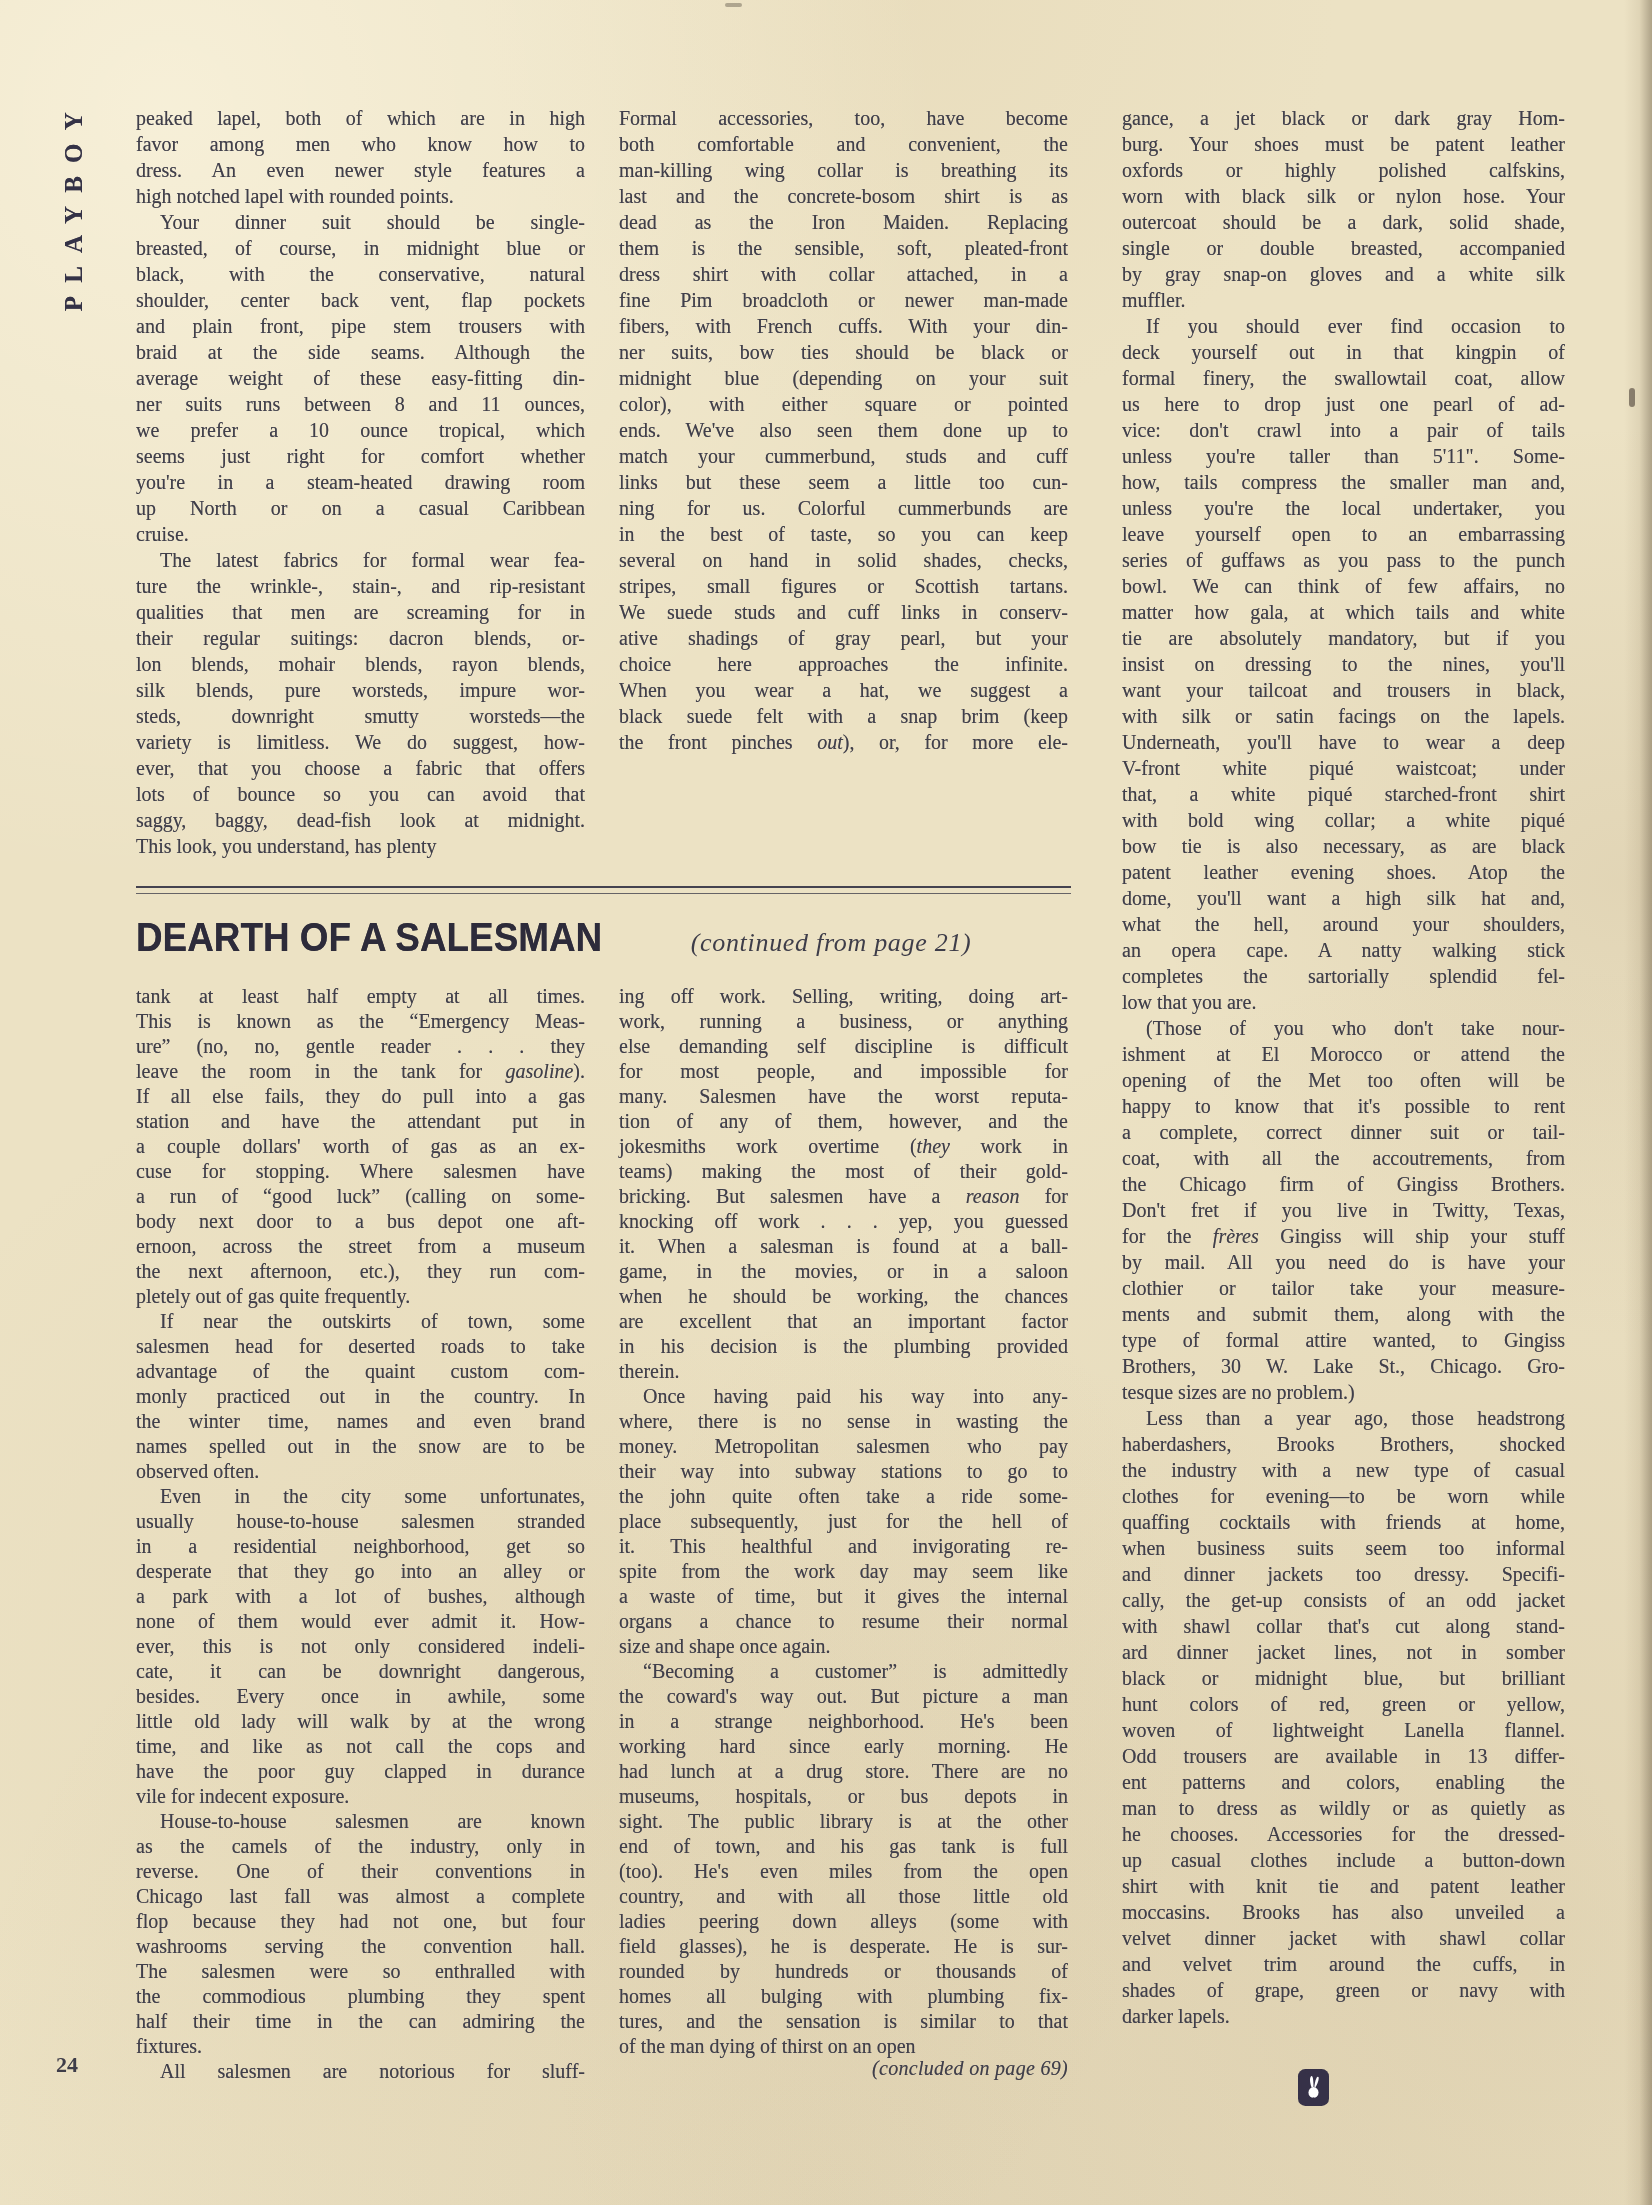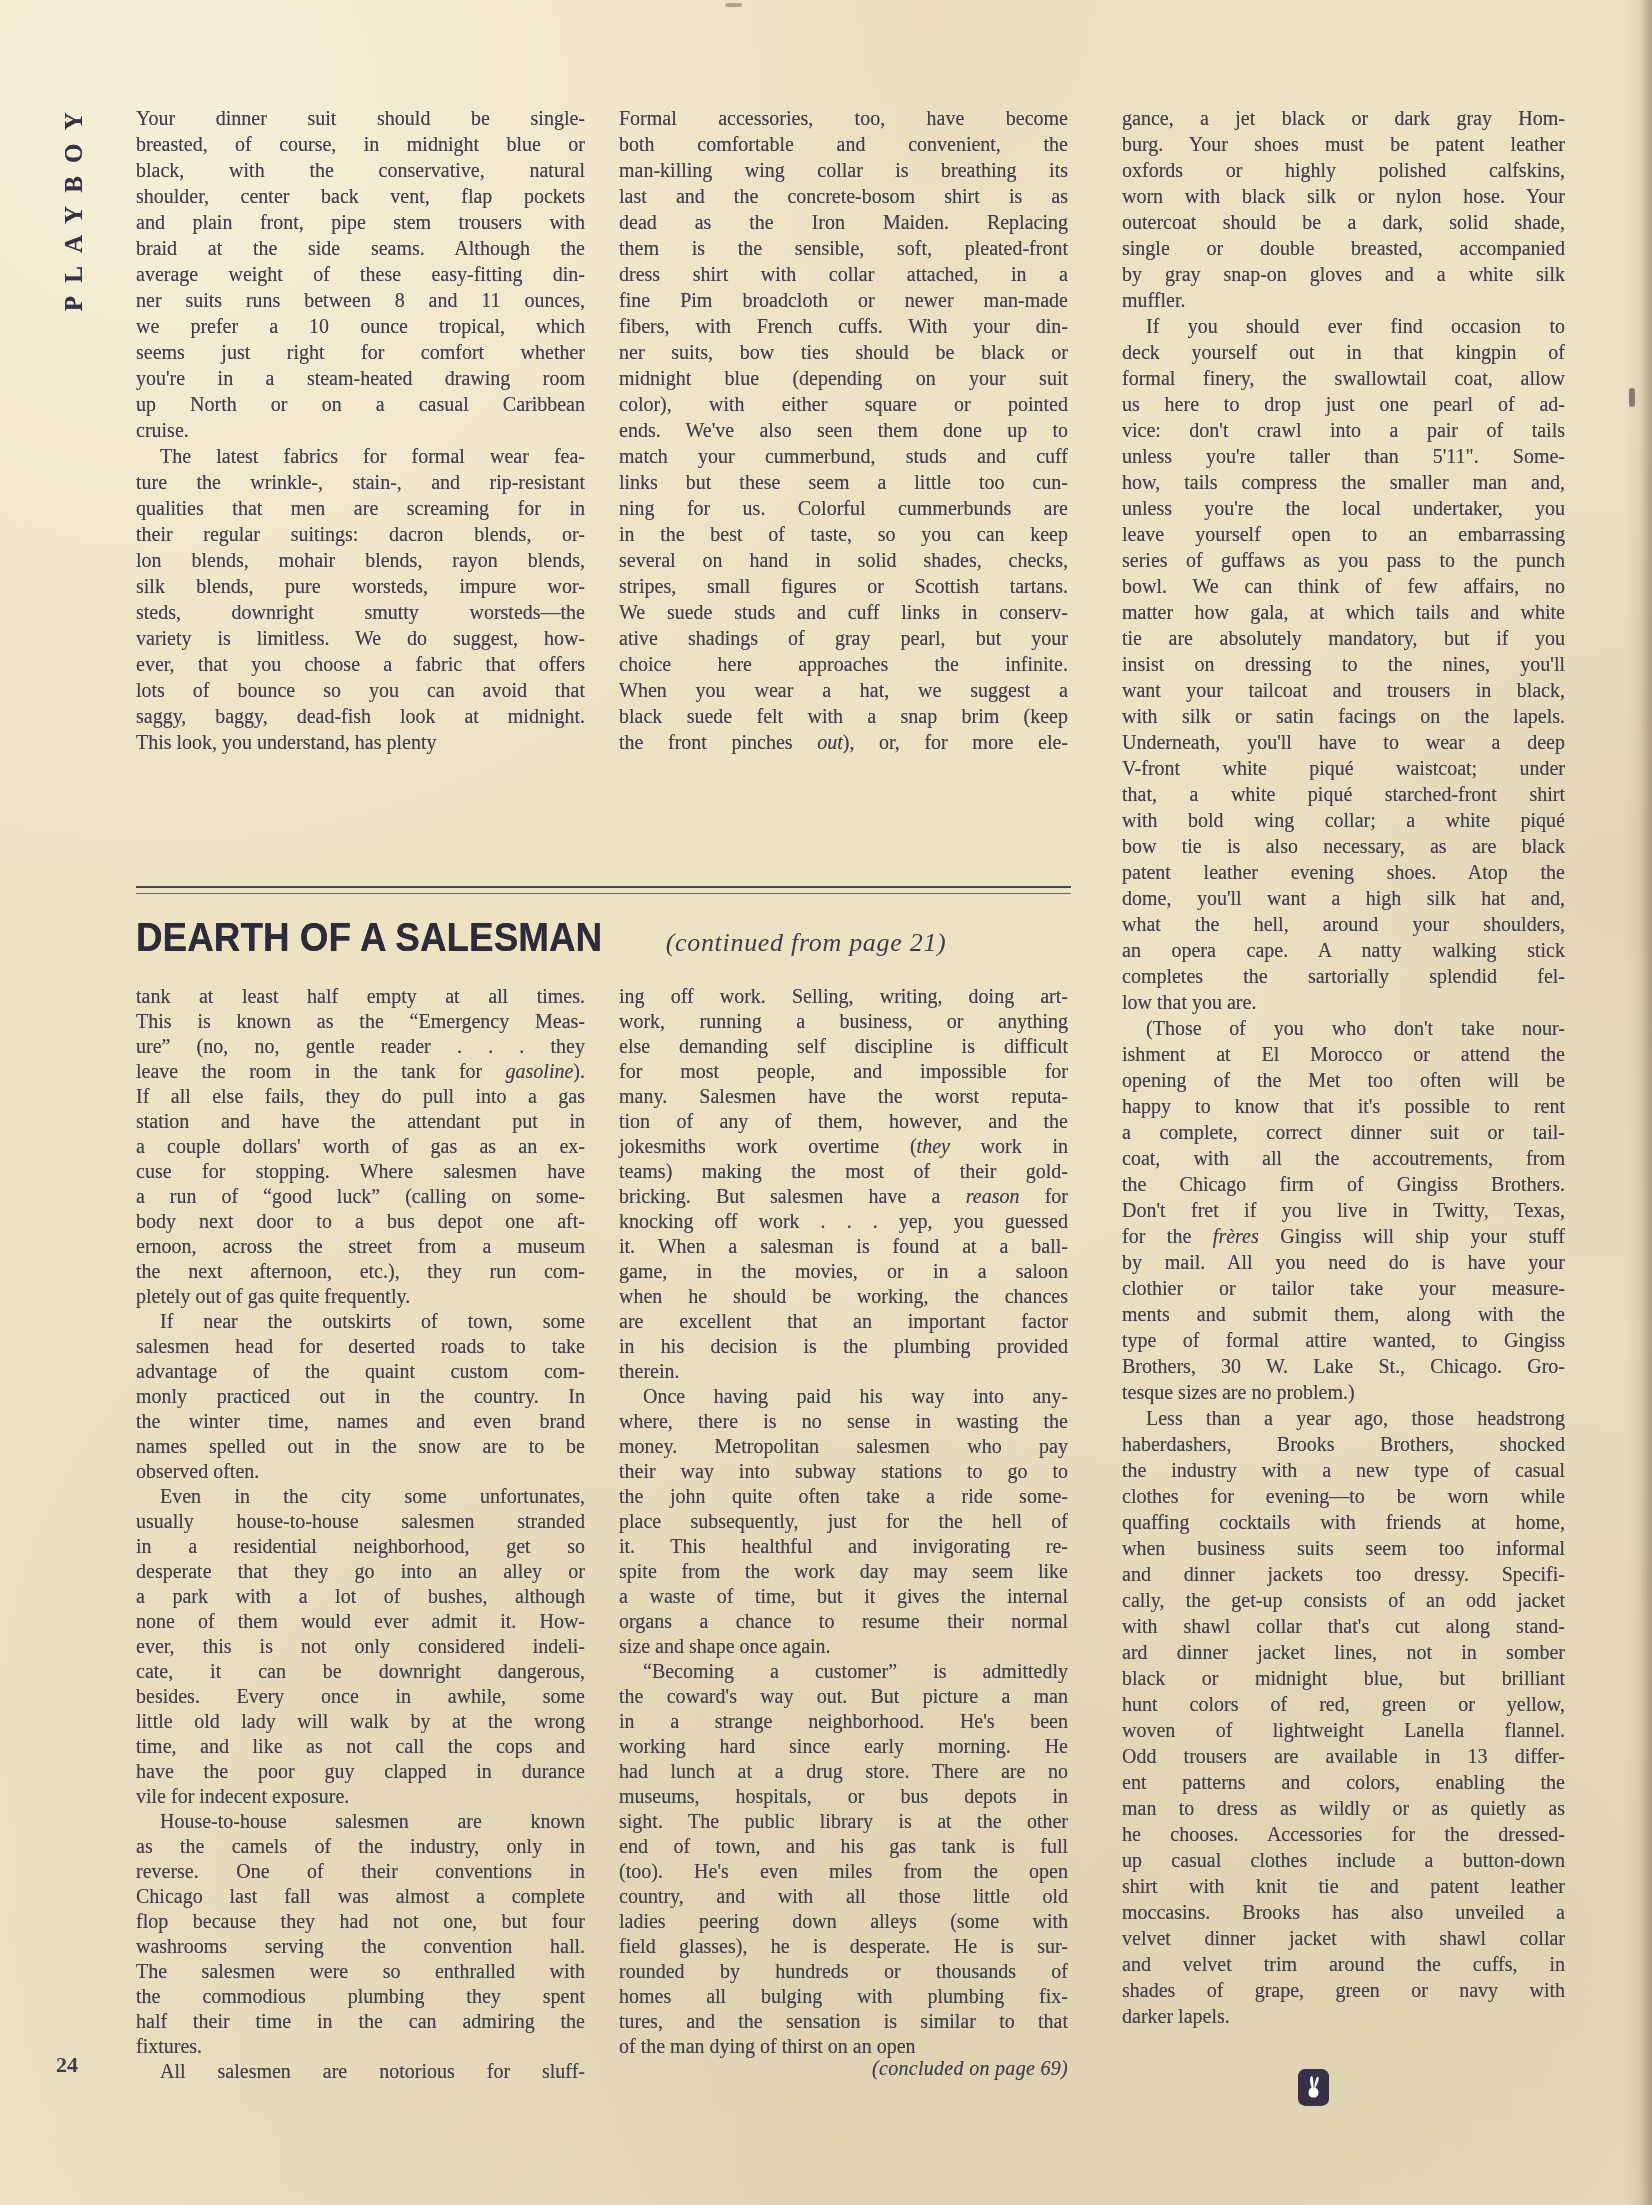--- a/index.html
+++ b/index.html
@@ -51,21 +51,21 @@
   .para + .para .line:first-child{text-indent:1.2em;}
   .concluded{font-style:italic;text-align:right;text-align-last:right;line-height:25px;letter-spacing:0.3px;}
 
   
   .rule{
     position:absolute;left:136px;top:886px;width:935px;height:4.6px;z-index:2;
     border-top:2px solid #45434f;border-bottom:1.3px solid rgba(69,67,79,.8);
   }
 
   
-  .headrow{position:absolute;left:136px;top:917px;z-index:2;display:flex;align-items:baseline;gap:49px;white-space:nowrap;}
+  .headrow{position:absolute;left:136px;top:917px;z-index:2;display:flex;align-items:baseline;gap:74px;white-space:nowrap;}
   .headrow h1{
     margin:0;font-family:"Liberation Sans",sans-serif;font-weight:bold;font-size:38px;
     letter-spacing:0px;color:#2d2b3a;transform:scaleX(.97) scaleY(1.05);transform-origin:left bottom;
     text-shadow:0 0 0.5px rgba(45,43,58,.8);
   }
   .headrow .cont{font-style:italic;font-size:26px;color:#3e3d49;letter-spacing:0.7px;text-align:center;}
 
   .pagenum{position:absolute;left:56px;top:2052px;z-index:2;font-size:22px;font-weight:bold;color:#3e3d49;}
 
   
@@ -75,20 +75,26 @@
   }
   .logo svg{display:block;}
   i{font-style:italic;}
 </style>
 </head>
 <body>
 
 <div class="vtitle">PLAYBOY</div>
 
 <div class="tcol c-upper" style="left:136px;top:105px;width:449px;">
+    <div class="para">
+      <div class="line"><span>peaked lapel, both of which are in high</span></div>
+      <div class="line"><span>favor among men who know how to</span></div>
+      <div class="line"><span>dress. An even newer style features a</span></div>
+      <div class="line pl"><span>high notched lapel with rounded points.</span></div>
+    </div>
     <div class="para">
       <div class="line"><span>Your dinner suit should be single-</span></div>
       <div class="line"><span>breasted, of course, in midnight blue or</span></div>
       <div class="line"><span>black, with the conservative, natural</span></div>
       <div class="line"><span>shoulder, center back vent, flap pockets</span></div>
       <div class="line"><span>and plain front, pipe stem trousers with</span></div>
       <div class="line"><span>braid at the side seams. Although the</span></div>
       <div class="line"><span>average weight of these easy-fitting din-</span></div>
       <div class="line"><span>ner suits runs between 8 and 11 ounces,</span></div>
       <div class="line"><span>we prefer a 10 ounce tropical, which</span></div>

